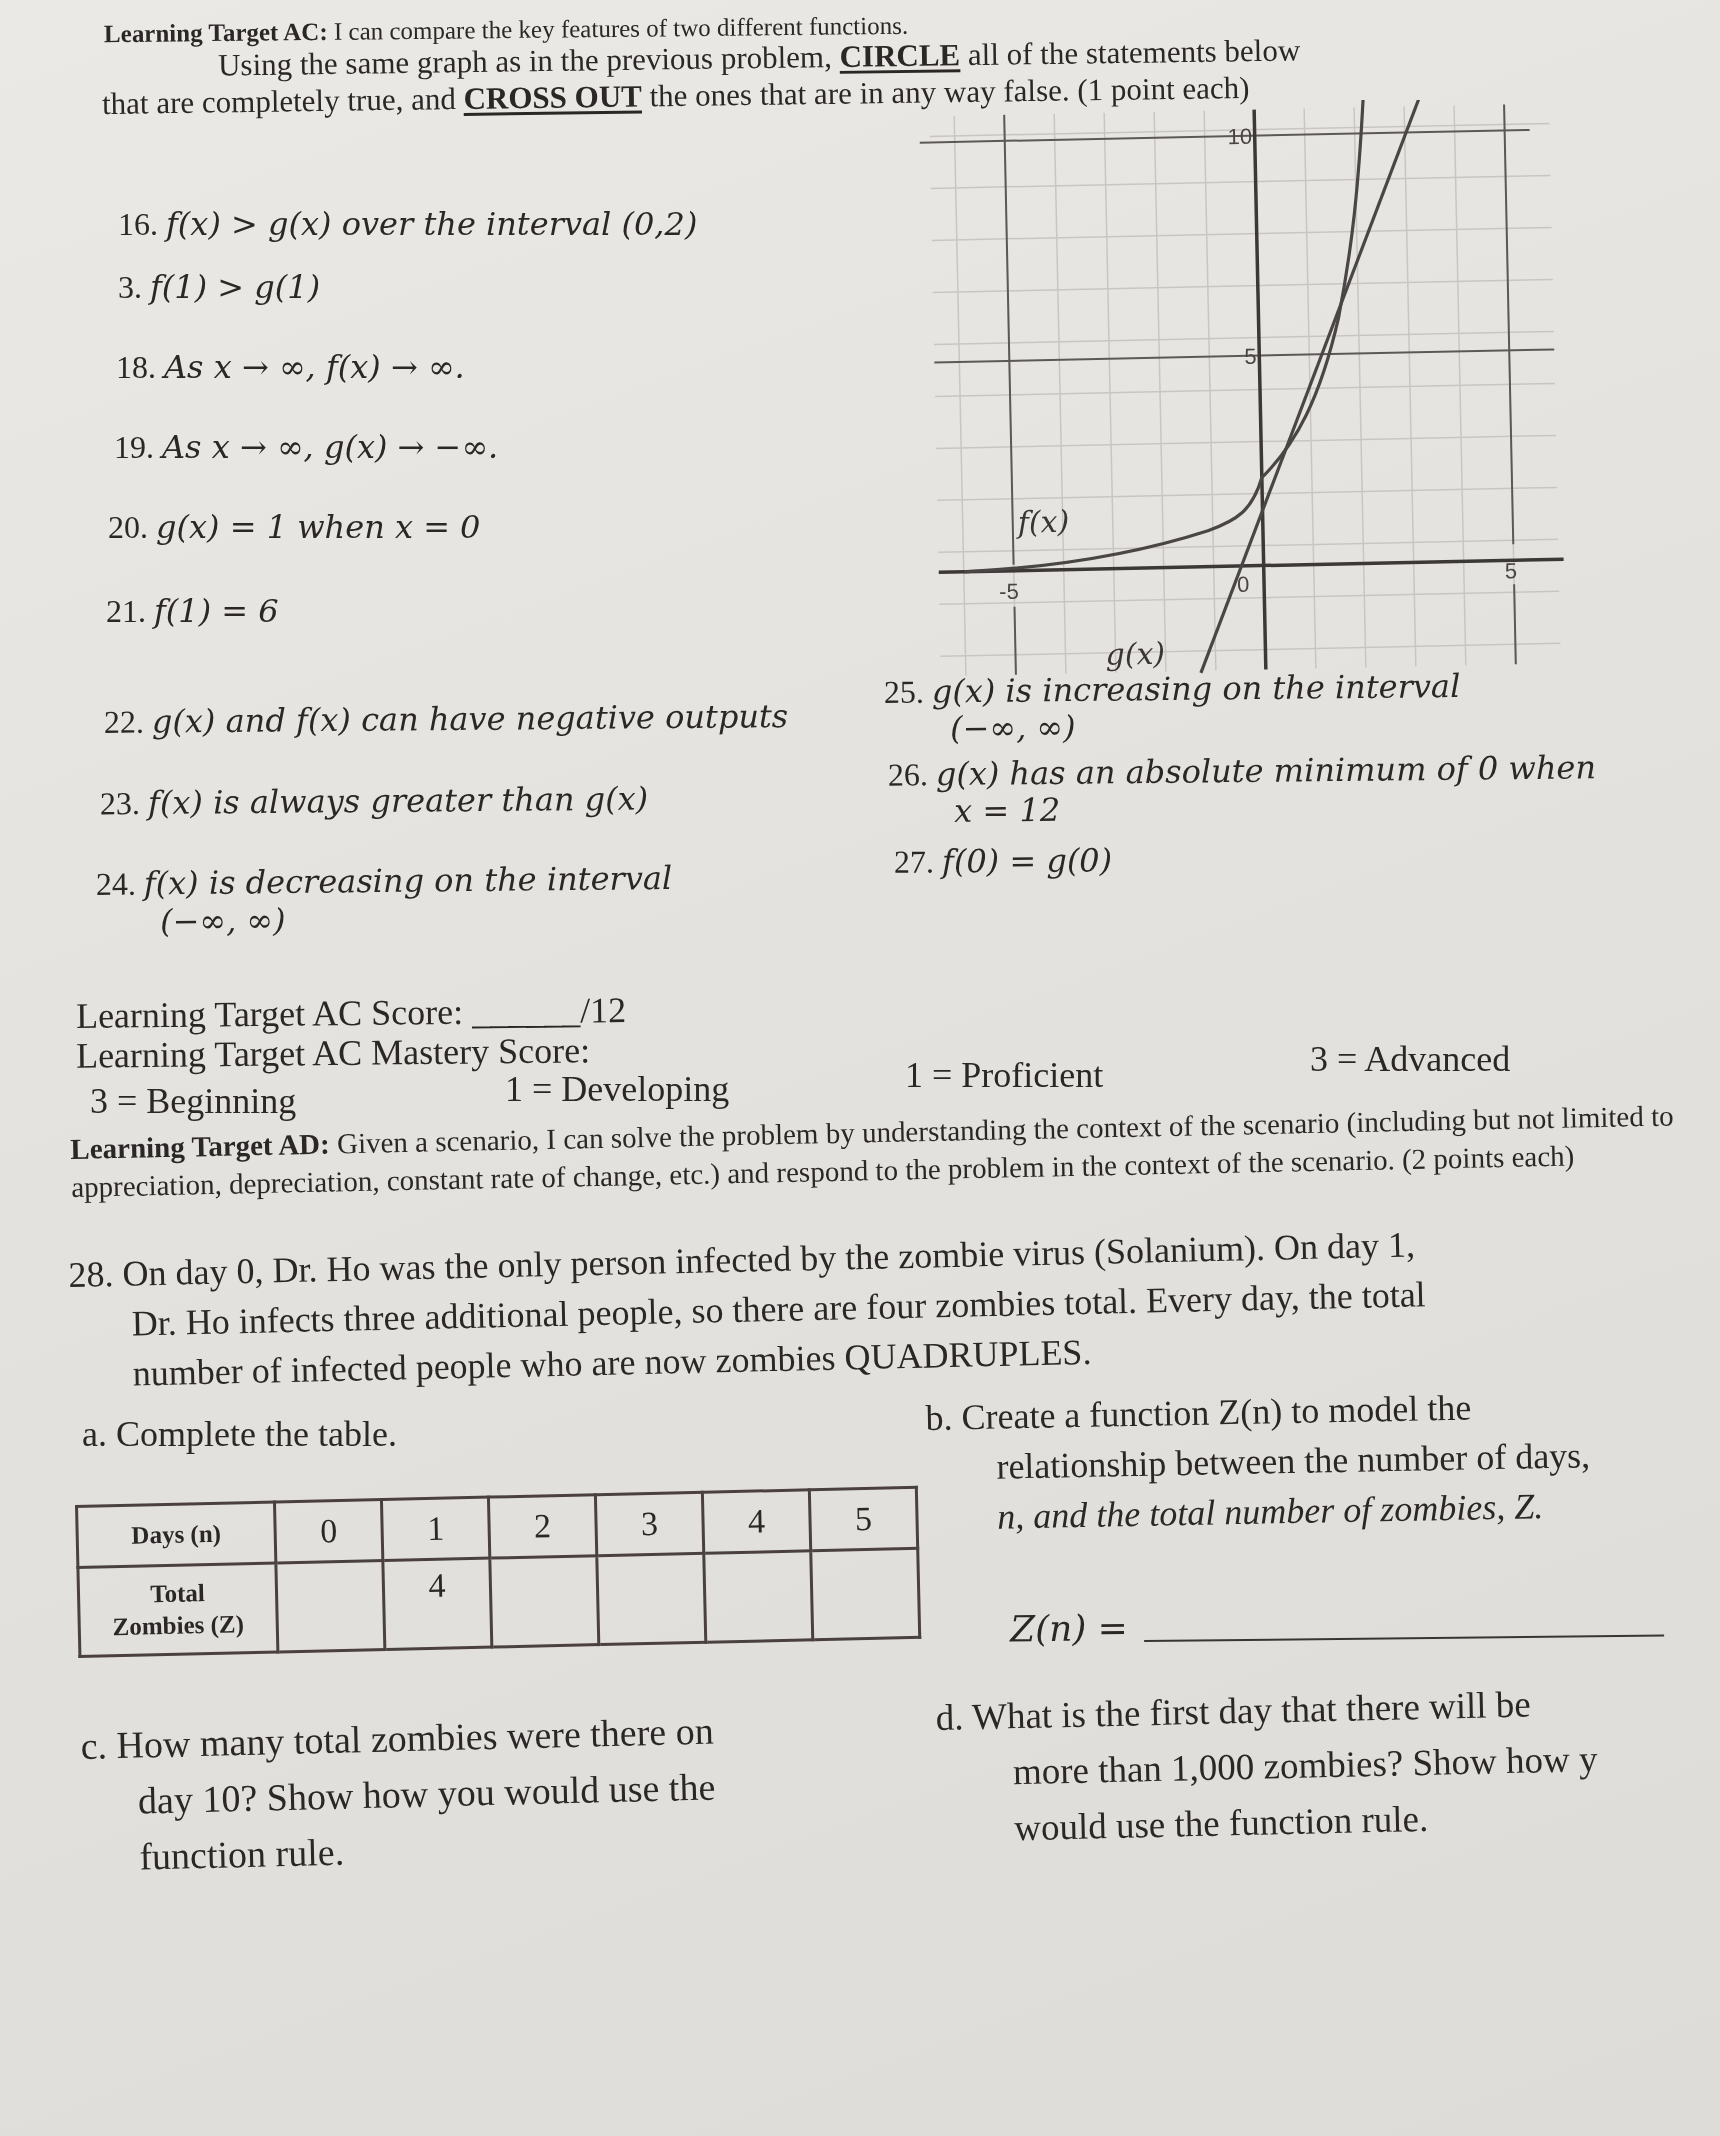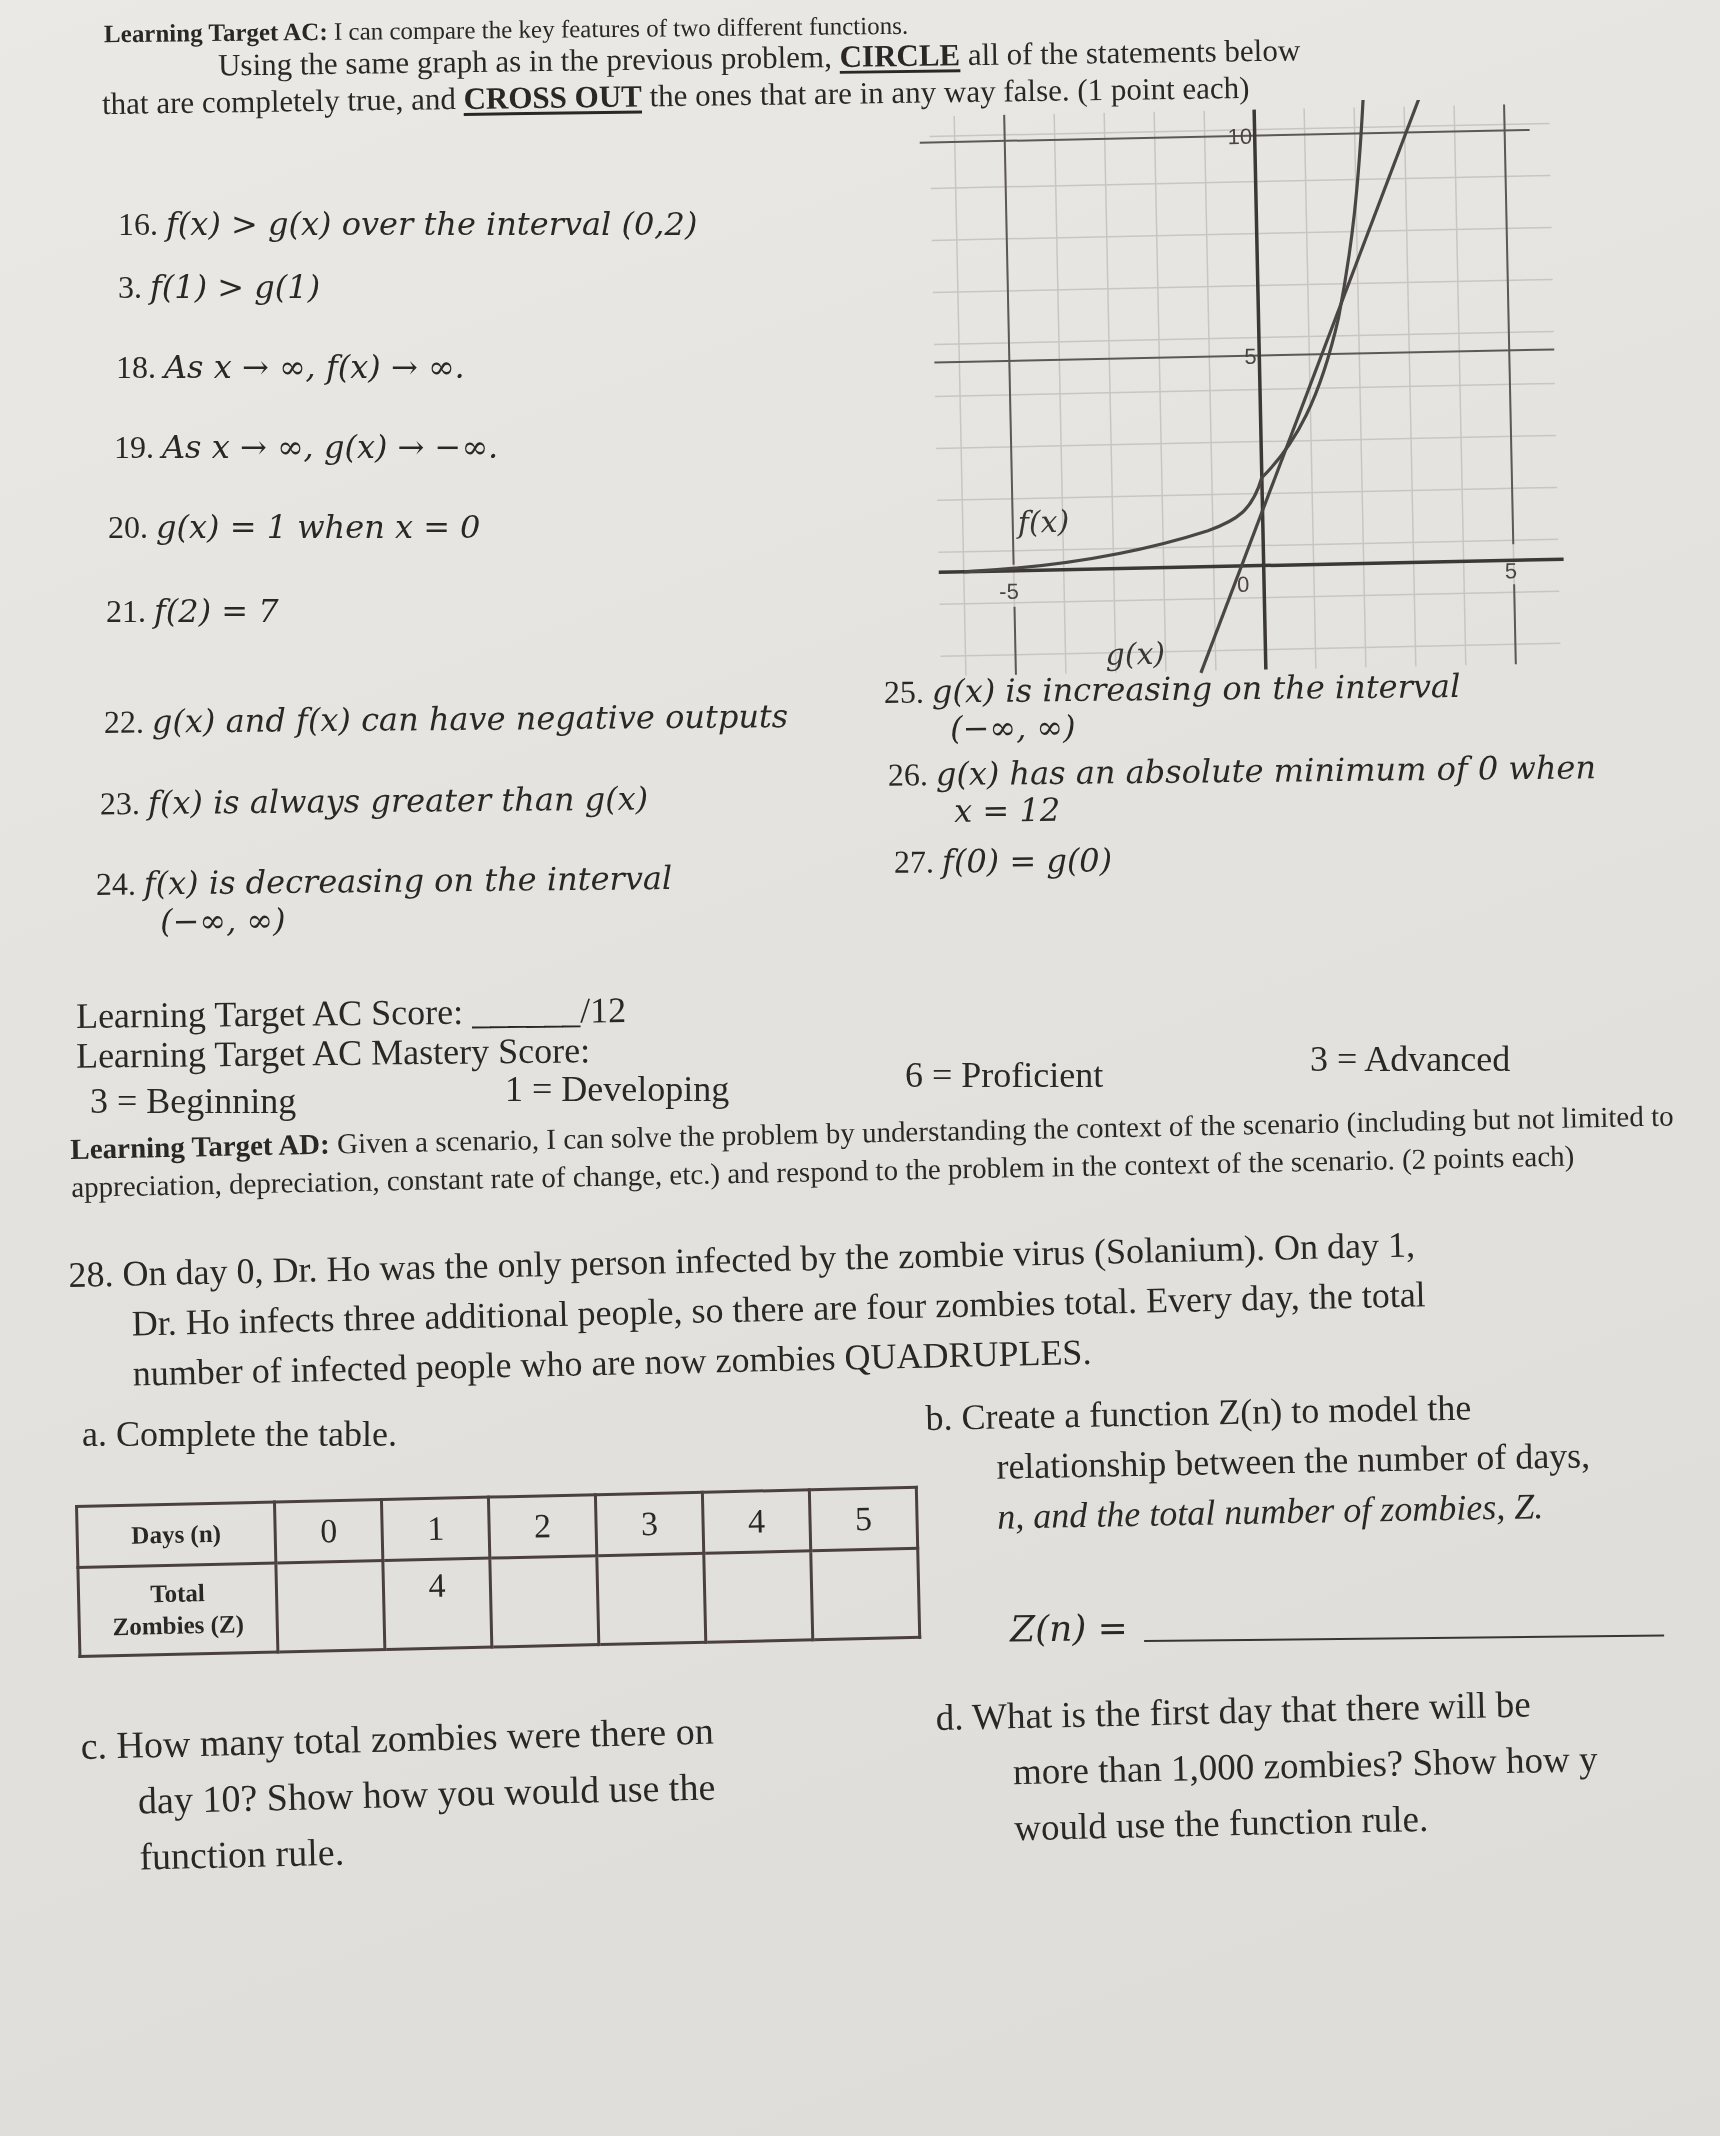--- a/index.html
+++ b/index.html
@@ -74,21 +74,21 @@
 <div class="abs stmt" style="left:116px; top:348px;">
   <span class="num">18.</span><span class="math">As x → ∞, f(x) → ∞.</span>
 </div>
 <div class="abs stmt" style="left:114px; top:428px;">
   <span class="num">19.</span><span class="math">As x → ∞, g(x) → −∞.</span>
 </div>
 <div class="abs stmt" style="left:108px; top:508px;">
   <span class="num">20.</span><span class="math">g(x) = 1 when x = 0</span>
 </div>
 <div class="abs stmt" style="left:106px; top:592px;">
-  <span class="num">21.</span><span class="math">f(2) = 7</span>
+  <span class="num">21.</span><span class="math">f(1) = 6</span>
 </div>
 <div class="abs stmt" style="left:104px; top:700px; transform:rotate(-0.5deg);">
   <span class="num">22.</span><span class="math">g(x) and f(x) can have negative outputs</span>
 </div>
 <div class="abs stmt" style="left:100px; top:782px; transform:rotate(-0.5deg);">
   <span class="num">23.</span><span class="math">f(x) is always greater than g(x)</span>
 </div>
 <div class="abs stmt" style="left:96px; top:862px; transform:rotate(-0.6deg);">
   <span class="num">24.</span><span class="math">f(x) is decreasing on the interval</span>
   <div class="math" style="padding-left:64px;">(−∞, ∞)</div>
@@ -167,21 +167,21 @@
     </g>
   </svg>
 </div>
 
 <div class="abs score" style="left:76px; top:992px; transform:rotate(-0.6deg);">
   <span>Learning Target AC Score: </span><span>______</span><span>/12</span>
 </div>
 <div class="abs score" style="left:76px; top:1032px; transform:rotate(-0.6deg);">Learning Target AC Mastery Score:</div>
 <div class="abs mastery" style="left:90px; top:1080px;">3 = Beginning</div>
 <div class="abs mastery" style="left:505px; top:1068px;">1 = Developing</div>
-<div class="abs mastery" style="left:905px; top:1054px;">6 = Proficient</div>
+<div class="abs mastery" style="left:905px; top:1054px;">1 = Proficient</div>
 <div class="abs mastery" style="left:1310px; top:1038px;text-align:center;">3 = Advanced</div>
 
 <div class="abs" id="ad-text">
   <span class="bold">Learning Target AD:</span><span> Given a scenario, I can solve the problem by understanding the context of the scenario (including but not limited to appreciation, depreciation, constant rate of change, etc.) and respond to the problem in the context of the scenario. (2 points each)</span>
 </div>
 
 <div class="abs" id="q28">
   <span style="display:block">28. On day 0, Dr. Ho was the only person infected by the zombie virus (Solanium).  On day 1,</span>
   <span class="indent">Dr. Ho infects three additional people, so there are four zombies total.  Every day, the total</span>
   <span class="indent">number of infected people who are now zombies QUADRUPLES.</span>

